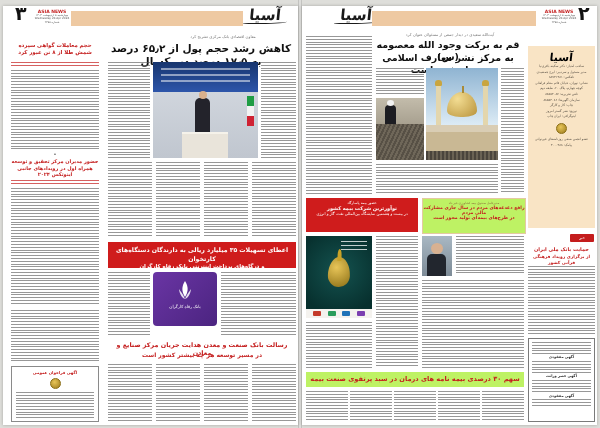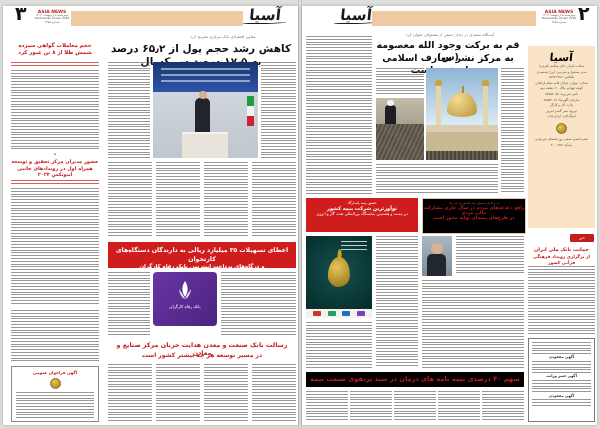--- a/index.html
+++ b/index.html
@@ -47,21 +47,21 @@
   .cleric:before{content:"";position:absolute;top:-5px;left:2px;width:7px;height:6px;border-radius:50%;background:#f2f2f2;}
   .poster{background:radial-gradient(circle at 50% 42%,#14524f,#07302e 75%);}
   .drop{position:absolute;left:50%;top:26%;width:22px;height:30px;margin-left:-11px;background:radial-gradient(circle at 38% 35%,#e8c558,#8a6d14);border-radius:50% 50% 50% 50%/62% 62% 38% 38%;transform:rotate(2deg);}
   .drop:before{content:"";position:absolute;top:-8px;left:9px;width:4px;height:12px;background:#c9a227;border-radius:50% 50% 0 0;}
   .poster-cap{position:absolute;top:5px;right:5px;width:26px;height:12px;background:repeating-linear-gradient(to bottom,rgba(255,255,255,.75) 0,rgba(255,255,255,.75) 1.4px,transparent 1.4px,transparent 4px);}
   .poster-foot{position:absolute;bottom:0;left:0;right:0;height:9px;background:#f4f2ee;display:flex;align-items:center;justify-content:space-around;padding:0 4px;}
   .plogo{width:8px;height:5px;border-radius:1px;}
   .refah{background:linear-gradient(135deg,#6a35a4,#4b2480);border-radius:4px;color:#fff;text-align:center;}
   .refah svg{display:block;margin:8px auto 2px;}
   .refah .lbl{font-size:4.2px;letter-spacing:.5px;}
-  .cream{background:#000000;}
+  .cream{background:#bef264;}
   .colophon{background:#f9e4c5;text-align:center;}
   .colophon .clogo{font-size:11px;font-weight:bold;transform:skewX(-6deg);display:block;padding-top:5px;}
   .colophon .line{font-size:3.2px;color:#5a5246;line-height:1.75;}
   .emblem{width:9px;height:9px;border-radius:50%;background:radial-gradient(circle at 40% 35%,#e8c558,#9c7a1c);margin:3px auto;border:.5px solid #8a6d14;}
   .portrait{background:linear-gradient(#a9b8c3,#7d8b97);}
   .portrait:before{content:"";position:absolute;left:30%;top:18%;width:12px;height:11px;border-radius:50%;background:#d8b191;}
   .portrait:after{content:"";position:absolute;left:18%;top:44%;width:19px;height:24px;background:#22262e;border-radius:5px 5px 0 0;}
   .tag{background:#c41d1d;color:#fff;font-size:3.8px;text-align:center;line-height:8px;border-radius:1px;}
   .nbox{border:1px solid #8a8a8a;}
   .cbox{border:1px solid #7a7a7a;padding:3px 3px;box-sizing:border-box;}

